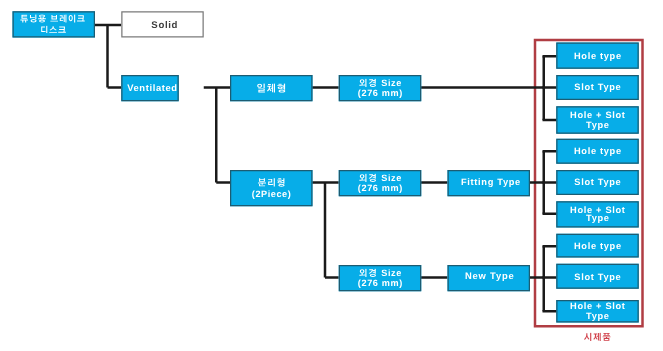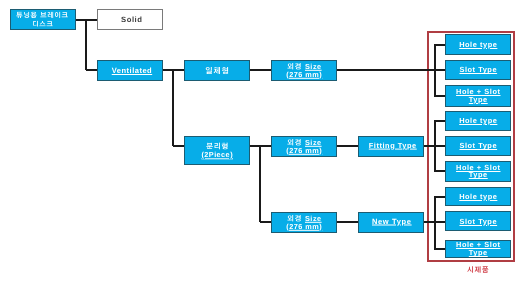--- a/index.html
+++ b/index.html
@@ -3,21 +3,21 @@
 <meta charset="utf-8">
 <title>Brake Disc Classification Diagram</title>
 <style>
   html, body { margin:0; padding:0; background:#ffffff; }
   * { -webkit-font-smoothing:antialiased; text-rendering:geometricPrecision; }
   body { font-family:"Liberation Sans", sans-serif; }
   #canvas { position:relative; width:530px; height:281px; background:#ffffff; overflow:hidden; }
   #wires { position:absolute; left:0; top:0; width:530px; height:281px; }
   .node { position:absolute; box-sizing:border-box; display:flex; flex-direction:column;
           align-items:center; justify-content:center; text-align:center; }
-  .node.blue { background:#07ADE8; border:1px solid #1C5C72; color:#ffffff; font-weight:bold;text-decoration:underline; }
+  .node.blue { background:#07ADE8; border:1px solid #1C5C72; color:#ffffff; font-weight:bold; }
   .node.white { background:#ffffff; border:1px solid #7A7A7A; color:#404040; font-weight:bold; }
   .ln { display:block; white-space:nowrap; }
   .ksvg { display:inline-block; }
   #proto-label { position:absolute; text-align:center; white-space:nowrap; }
 </style>
 </head>
 <body>
 
 <div id="canvas">
   <svg id="wires" viewBox="0 0 530 281" width="530" height="281">
@@ -76,21 +76,21 @@
           <g transform="scale(1,-1)" fill="#ffffff">
             <path transform="translate(0.0,0)" d="M749 -91V863H880V-91ZM146 116V775H595V666H271V225H306Q488 225 677 250V147Q472 116 192 116Z"></path>
             <path transform="translate(1072.7,0)" d="M44 15V126H971V15ZM92 379Q152 403 212.0 440.5Q272 478 325.5 526.5Q379 575 412.5 636.0Q446 697 446 758V804H573V759Q573 699 607.0 638.5Q641 578 695.0 529.5Q749 481 808.0 443.0Q867 405 925 381L854 289Q761 328 659.5 407.5Q558 487 510 572Q463 486 363.0 406.5Q263 327 164 286Z"></path>
             <path transform="translate(2145.4,0)" d="M44 27V138H971V27ZM155 367V481H722Q734 597 734 666H173V778H862Q862 604 843.0 409.0Q824 214 791 62H661Q692 191 712 367Z"></path>
           </g>
         </svg></span>
     </div>
     <div class="node white" style="left: 97px; top: 9px; width: 66px; height: 21px; font-size: 7.7px; letter-spacing: 0.5px; line-height: 8px;">
       <span class="ln" style="margin-right: -0.5px; transform: translate(1.5px, 0px);"><span>Solid</span></span>
     </div>
-    <div class="node blue" style="left: 97px; top: 60px; width: 66px; height: 21px; font-size: 7.5px; letter-spacing: 0.5px; line-height: 8px;">
+    <div class="node blue" style="left: 97px; top: 60px; width: 46px; height: 21px; font-size: 7.5px; letter-spacing: 0.5px; line-height: 8px;">
       <span class="ln" style="margin-right: -0.5px; transform: translate(1.7px, 0px);"><span>Ventilated</span></span>
     </div>
     <div class="node blue" style="left: 184px; top: 60px; width: 66px; height: 21px; font-size: 7.4px; letter-spacing: 0.5px; line-height: 8px;">
       <span class="ln" style="margin-right: -0.5px; transform: translate(0px, 0.6px);"><svg class="ksvg" width="24.01" height="7.70" viewBox="0 -900 3193.0 1024" style="vertical-align:-0.93px">
           <g transform="scale(1,-1)" fill="#ffffff">
             <path transform="translate(0.0,0)" d="M222 -79V183H777V248H218V352H904V94H349V25H924V-79ZM774 387V863H903V387ZM96 633Q96 730 170.0 789.0Q244 848 359 848Q474 848 548.0 789.0Q622 730 622 633Q622 535 548.0 476.5Q474 418 359 418Q243 418 169.5 476.0Q96 534 96 633ZM226 633Q226 581 263.0 549.0Q300 517 359 517Q418 517 455.5 549.0Q493 581 493 633Q493 684 455.5 716.5Q418 749 359 749Q301 749 263.5 716.0Q226 683 226 633Z"></path>
             <path transform="translate(1086.5,0)" d="M789 -91V863H910V-91ZM470 306V429H594V837H708V-49H594V306ZM167 701V811H469V701ZM50 100Q131 160 191.5 250.5Q252 341 252 438V519H90V626H528V519H380V447Q380 354 432.5 264.5Q485 175 547 120L458 48Q425 76 380.5 135.0Q336 194 317 240Q290 182 239.0 119.0Q188 56 147 25Z"></path>
             <path transform="translate(2173.0,0)" d="M202 62Q202 141 300.0 183.0Q398 225 559 225Q721 225 819.5 183.5Q918 142 918 62Q918 -16 819.5 -57.5Q721 -99 559 -99Q397 -99 299.5 -58.0Q202 -17 202 62ZM344 62Q344 -3 559 -3Q658 -3 717.0 13.5Q776 30 776 62Q776 129 559 129Q344 129 344 62ZM625 334V441H770V540H623V647H770V863H900V219H770V334ZM195 748V845H534V748ZM74 597V693H630V597ZM108 413Q108 483 182.0 521.0Q256 559 364 559Q434 559 490.5 543.5Q547 528 583.5 494.5Q620 461 620 413Q620 343 546.0 304.5Q472 266 364 266Q256 266 182.0 304.5Q108 343 108 413ZM238 413Q238 384 274.0 369.0Q310 354 364 354Q416 354 452.5 369.0Q489 384 489 413Q489 443 453.5 457.5Q418 472 364 472Q310 472 274.0 457.0Q238 442 238 413Z"></path>
           </g>
         </svg></span>

